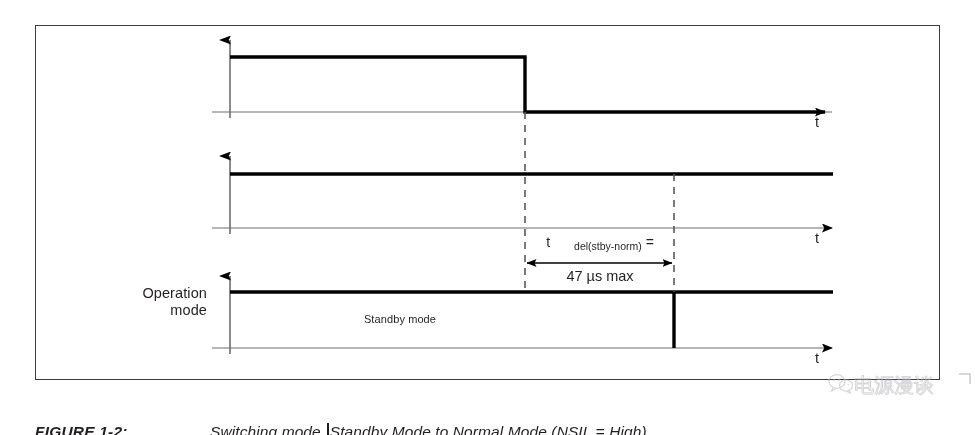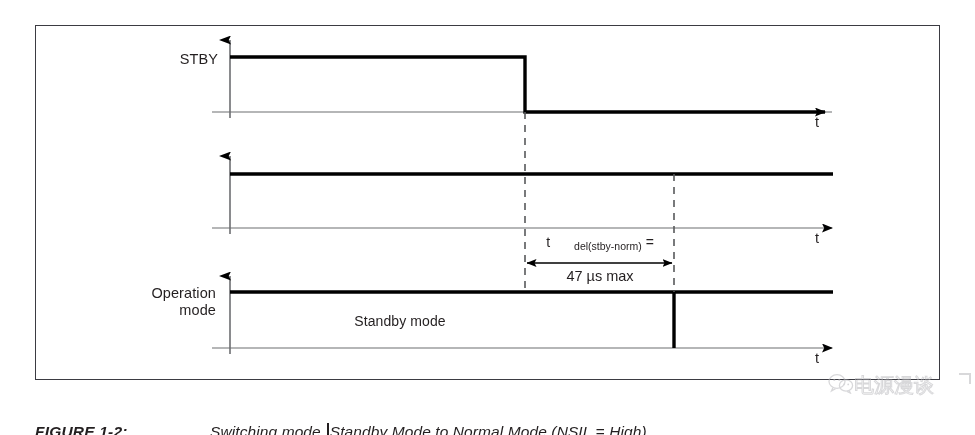--- a/index.html
+++ b/index.html
@@ -48,37 +48,37 @@
     position: absolute;
     font-size: 14.5px;
     line-height: 17px;
     color: #231f20;
     text-align: right;
     white-space: pre-line;
     letter-spacing: 0.1px;
   }
   .sig-label.stby { left: 98px; top: 51px; width: 120px; }
   .sig-label.txd  { left: 98px; top: 168px; width: 120px; }
-  .sig-label.opmode { left: 76px; top: 285px; width: 140px; }
+  .sig-label.opmode { left: 67px; top: 285px; width: 140px; }
 
   
   .axis-t {
     position: absolute;
     font-size: 14.5px;
     color: #231f20;
     font-style: normal;
   }
   .axis-t.t1 { left: 815px; top: 114px; }
   .axis-t.t2 { left: 815px; top: 230px; }
   .axis-t.t3 { left: 815px; top: 350px; }
 
   
   .mode-label {
     position: absolute;
-    font-size: 14px;
+    font-size: 11px;
     color: #231f20;
     text-align: center;
     letter-spacing: 0.1px;
   }
   .mode-label.standby { left: 300px; top: 313px; width: 200px; }
   .mode-label.normal  { left: 650px; top: 313px; width: 200px; }
 
   
   .timing-annotation {
     position: absolute;
@@ -220,21 +220,20 @@
       <path d="M230,292 L833,292" fill="none" stroke="#000000" stroke-width="3.4"></path>
       <line x1="674" y1="292" x2="674" y2="348" stroke="#000000" stroke-width="3.4"></line>
     </g>
 
     <line x1="525" y1="112" x2="525" y2="292" stroke="#58595b" stroke-width="1.6" stroke-dasharray="7 6"></line>
     <line x1="674" y1="174" x2="674" y2="292" stroke="#58595b" stroke-width="1.6" stroke-dasharray="7 6"></line>
 
     <line x1="527" y1="263" x2="672" y2="263" stroke="#000000" stroke-width="1.5" marker-start="url(#ah-dim-start)" marker-end="url(#ah-dim-end)"></line>
   </svg>
 
-  <div class="sig-label stby">STBY</div>
 
 
   <div class="sig-label opmode">Operation
 mode</div>
 
   <div class="axis-t t1">t</div>
   <div class="axis-t t2">t</div>
   <div class="axis-t t3">t</div>
 
   <div class="mode-label standby">Standby mode</div>

